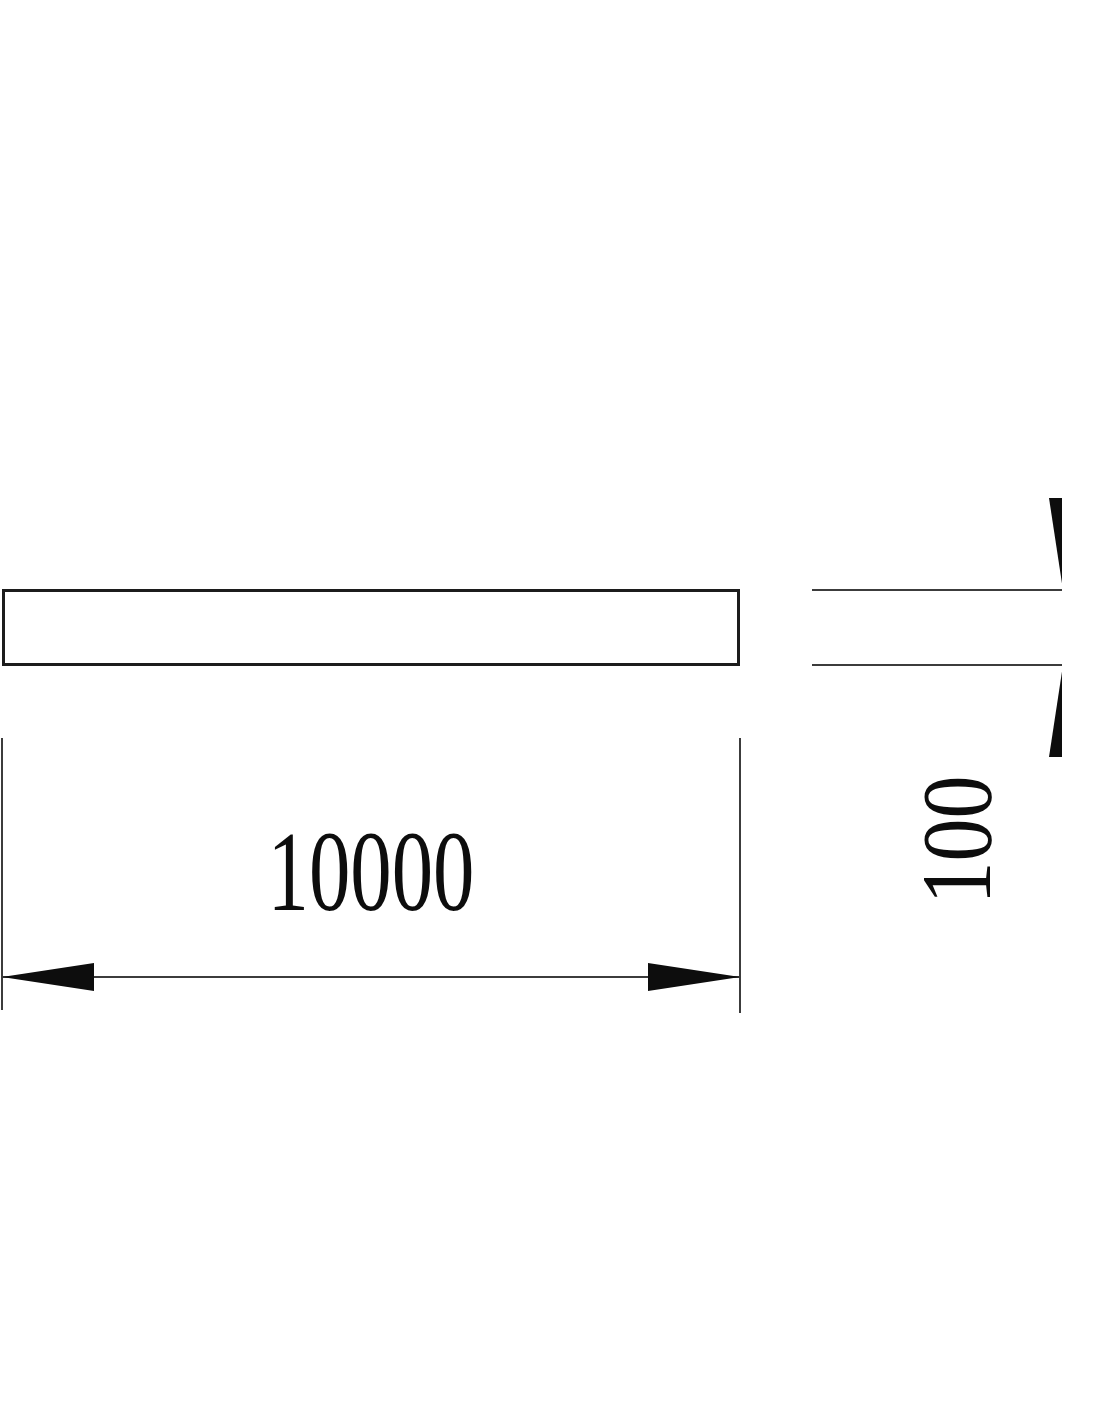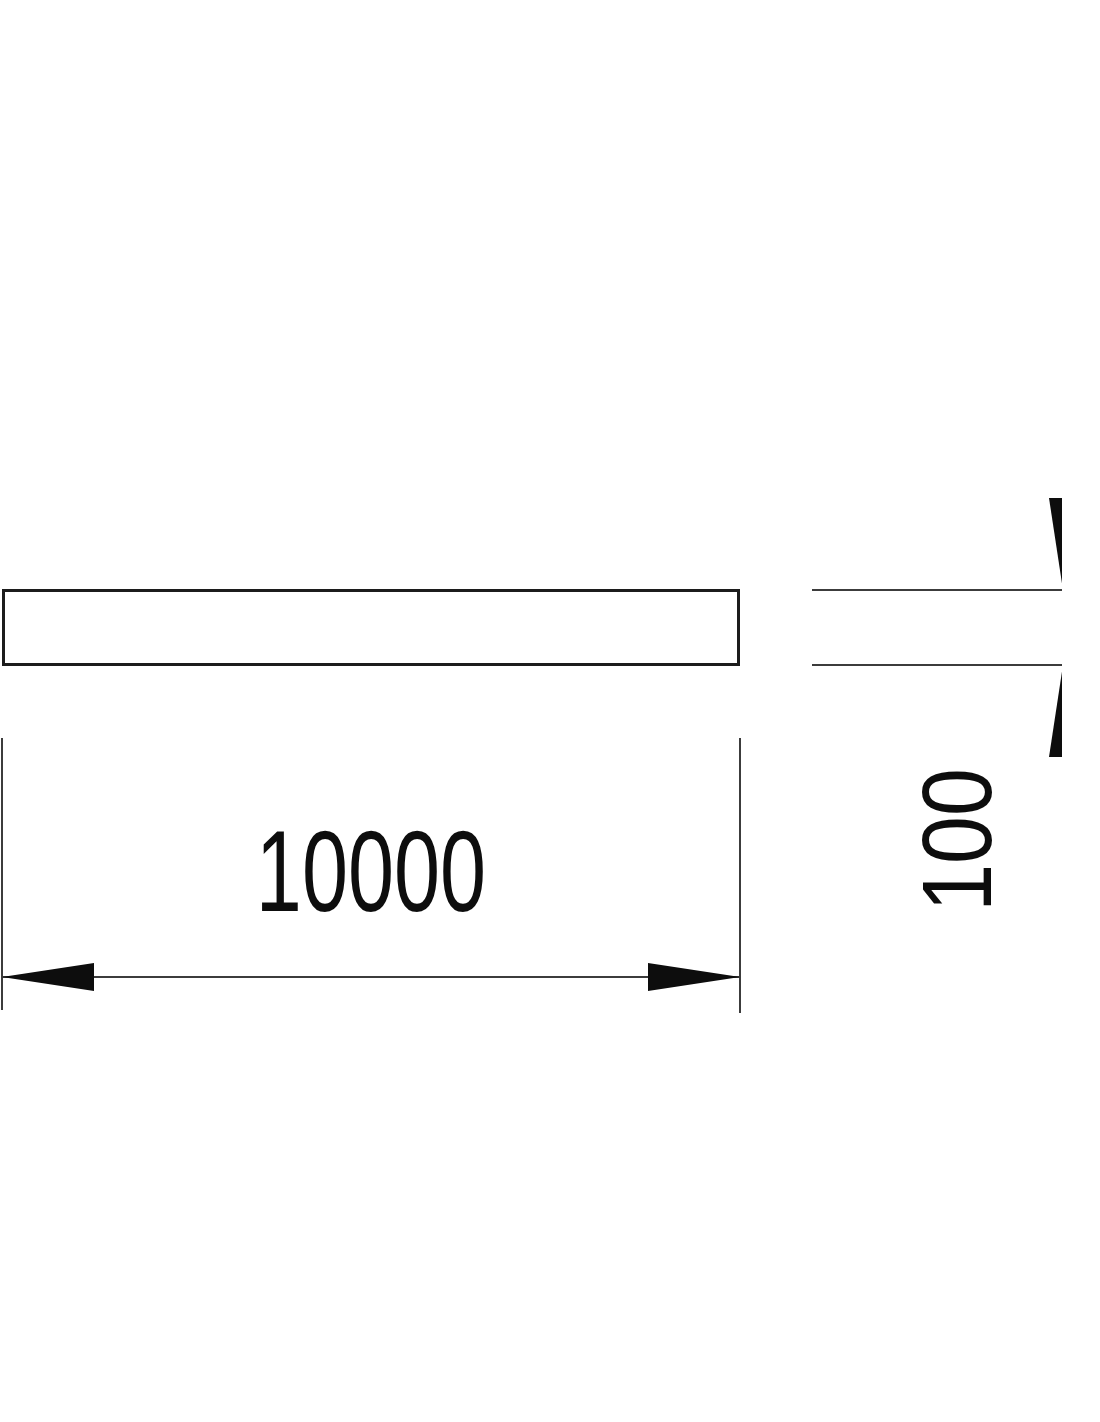--- a/index.html
+++ b/index.html
@@ -6,21 +6,21 @@
     margin: 0;
     padding: 0;
     background: #ffffff;
   }
   .canvas {
     position: relative;
     width: 1062px;
     height: 1422px;
     background: var(--background, #ffffff);
     overflow: hidden;
-    font-family: Liberation Sans, sans-serif;
+    font-family: Liberation Serif, serif;
     text-align: right;
   }
   .line {
     position: absolute;
     background: var(--thin-line, #3c3c3c);
   }
   
   .part-rect {
     position: absolute;
     left: 2px;

